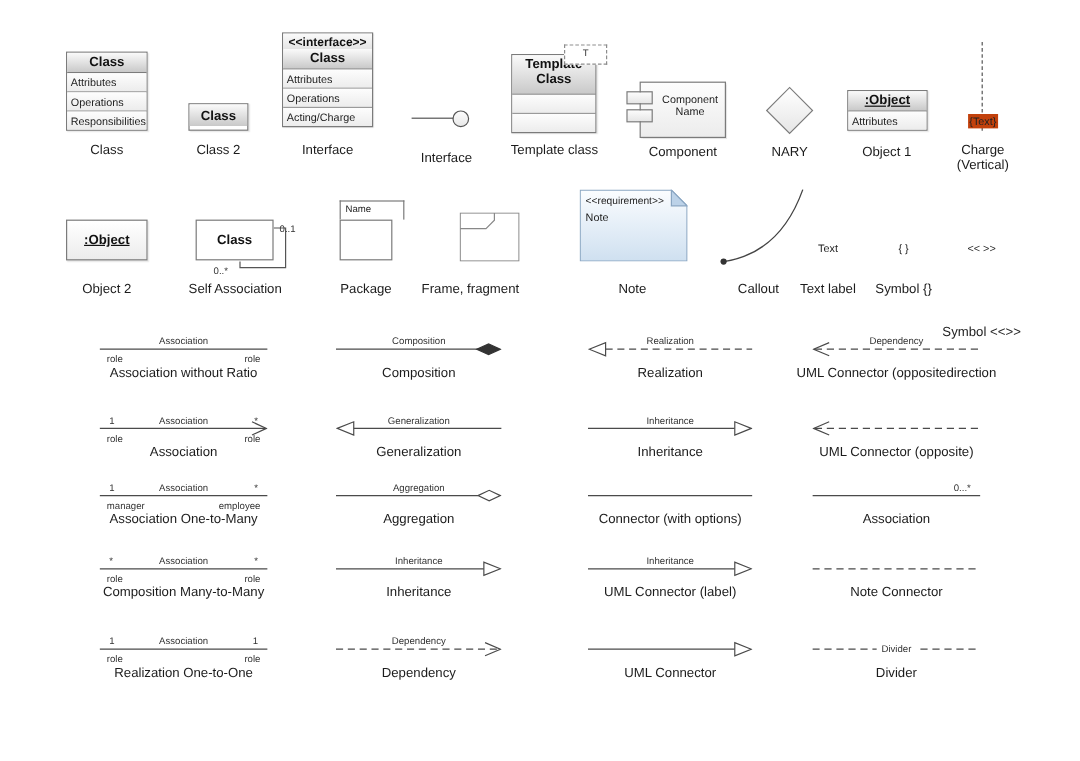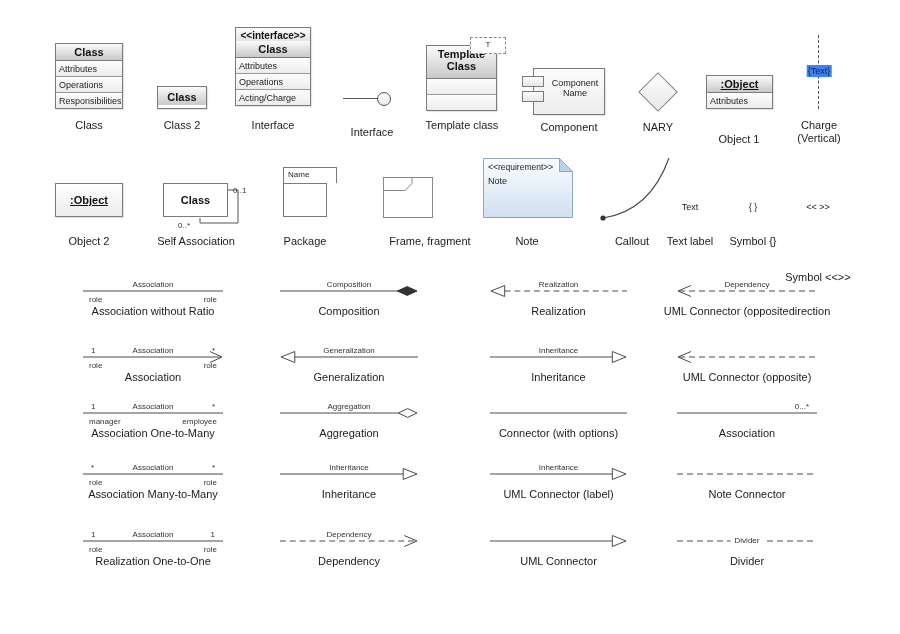--- a/index.html
+++ b/index.html
@@ -33,21 +33,21 @@
              border:1px solid #7b7b7b; background:linear-gradient(135deg,#ffffff,#e6e6e6); }
   .lolli-line { position:absolute; height:1px; background:#555; }
   .lolli-circle { position:absolute; width:14px; height:14px; border:1px solid #555;
                   border-radius:50%; background:linear-gradient(#fcfcfc,#e9e9e9); box-sizing:border-box; }
   .param-box { position:absolute; border:1px dashed #8d8d8d; background:#ffffff;
                font-size:8px; text-align:center; color:#333; z-index:3; box-sizing:border-box; }
   .comp-rect { position:absolute; width:22px; height:11px; border:1px solid #7b7b7b;
                background:linear-gradient(#fcfcfc,#e6e6e6); z-index:2; box-sizing:border-box; }
   .vdash { position:absolute; border-left:1px dashed #555; }
   .vdash-text { position:absolute; transform:translateX(-50%); font-size:9px; color:#222;
-                background:#3b82f6; padding:1px 1px; }
+                background:#c2410c; padding:1px 1px;margin-top:30px; }
   .tiny-text { position:absolute; transform:translateX(-50%); font-size:9px; color:#222; white-space:nowrap; }
 
   
   .conn { position:absolute; height:0; }
   .ann { position:absolute; font-size:8px; color:#333; white-space:nowrap; }
   .al { left:8px;  bottom:2px; }
   .ac { left:50%; transform:translateX(-50%); bottom:2px; }
   .ar { right:8px; bottom:2px; }
   .bl { left:6px;  top:4px; }
   .br { right:6px; top:4px; }
@@ -107,21 +107,21 @@
   </div>
   <div class="lbl" style="left:569px;top:121px;">Component</div>
 
   <div class="diamond" style="left:644px;top:78px;"></div>
   <div class="lbl" style="left:658px;top:121px;">NARY</div>
 
   <div class="uml-box" style="left:706px;top:75px;width:67px;">
     <div class="hdr u">:Object</div>
     <div class="row">Attributes</div>
   </div>
-  <div class="lbl" style="left:739px;top:121px;margin-top:12px;">Object 1</div>
+  <div class="lbl" style="left:739px;top:121px;">Object 1</div>
 
   <div>
     <div class="vdash" style="left:818px;top:35px;height:74px;"></div>
     <div class="vdash-text" style="left:819px;top:65px;">{Text}</div>
   </div>
   <div class="lbl wrap" style="left:819px;top:119px;">Charge (Vertical)</div>
 
   <div class="uml-box centerbold" style="left:55px;top:183px;width:68px;height:34px;background:linear-gradient(#ffffff,#ececec);text-decoration:underline;">:Object</div>
   <div class="lbl" style="left:89px;top:235px;">Object 2</div>
 
@@ -138,21 +138,21 @@
   <div>
     <div class="uml-box" style="left:283px;top:167px;width:54px;height:16px;font-size:8px;padding:2px 0 0 4px;color:#222;box-shadow:none;border-bottom:none;">Name</div>
     <div class="uml-box" style="left:283px;top:183px;width:44px;height:34px;box-shadow:none;"></div>
   </div>
   <div class="lbl" style="left:305px;top:235px;">Package</div>
 
   <svg style="position:absolute;left:383px;top:177px;" width="50" height="41" viewBox="0 0 50 41">
     <rect x="0.5" y="0.5" width="49" height="40" fill="#ffffff" stroke="#888"></rect>
     <path d="M0.5,13.5 H22 L29,6.5 V0.5" fill="none" stroke="#888"></path>
   </svg>
-  <div class="lbl" style="left:430px;top:235px;">Frame, fragment</div>
+  <div class="lbl" style="left:392px;top:235px;">Frame, fragment</div>
 
   <div>
     <svg style="position:absolute;left:483px;top:158px;" width="90" height="60" viewBox="0 0 90 60">
       <defs>
         <linearGradient id="noteGrad" x1="0" y1="0" x2="0" y2="1">
           <stop offset="0" stop-color="#fbfdff"></stop>
           <stop offset="1" stop-color="#cfe0f0"></stop>
         </linearGradient>
       </defs>
       <path d="M0.5,0.5 H76.5 L89.5,13.5 V59.5 H0.5 Z" fill="url(#noteGrad)" stroke="#8aa6c2"></path>
@@ -292,21 +292,21 @@
 
   <div class="conn" style="left:83px;top:474px;width:140px;">
     <span class="ann al">*</span>
     <span class="ann ac">Association</span>
     <span class="ann ar">*</span>
     <svg class="cline" viewBox="0 0 140 14" preserveAspectRatio="none">
       <line x1="0" y1="7" x2="140" y2="7" stroke="#4a4a4a"></line>
     </svg>
     <span class="ann bl">role</span>
     <span class="ann br">role</span>
-    <div class="cname">Association Many-to-Many</div>
+    <div class="cname">Composition Many-to-Many</div>
   </div>
 
   <div class="conn" style="left:280px;top:474px;width:138px;">
     <span class="ann ac">Inheritance</span>
     <svg class="cline" viewBox="0 0 140 14" preserveAspectRatio="none">
       <line x1="0" y1="7" x2="125" y2="7" stroke="#4a4a4a"></line>
       <path d="M139,7 L125,1.5 V12.5 Z" fill="#ffffff" stroke="#4a4a4a"></path>
     </svg>
     <div class="cname">Inheritance</div>
   </div>

